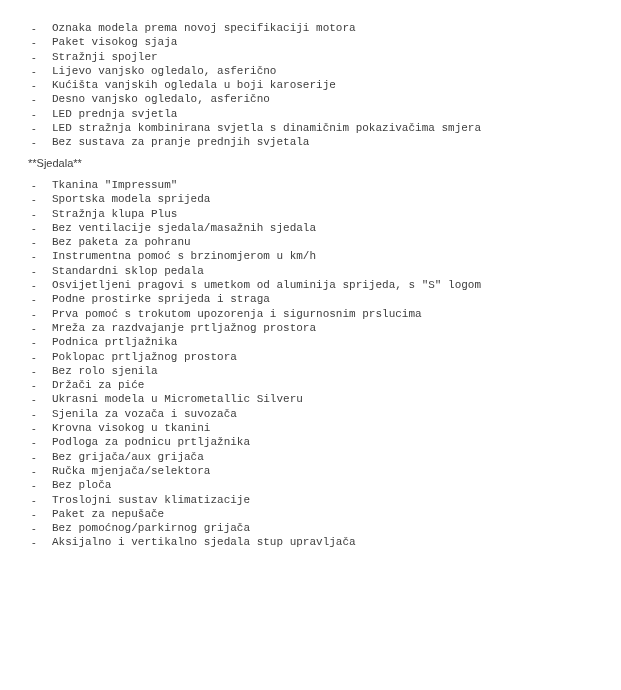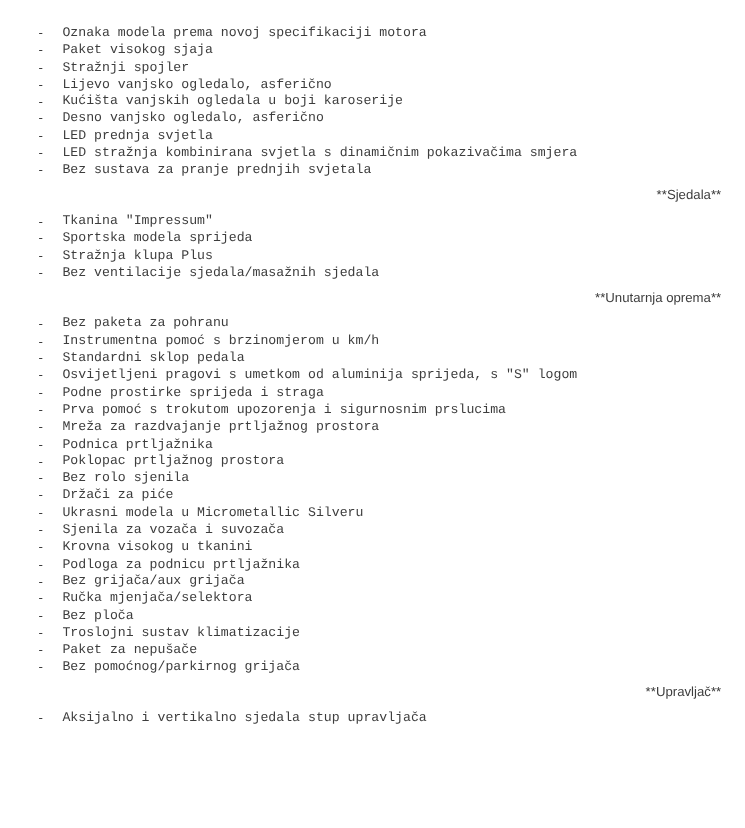--- a/index.html
+++ b/index.html
@@ -19,21 +19,20 @@
     padding: 21px 20px 0 28px;
     font-family: "Liberation Sans", sans-serif;
     font-size: 11px;
     line-height: 14.3px;
     color: #3d3d3d;
     background: #ffffff;
   }
   .section-header {
     margin: 6.5px 0 7.5px 0;
     white-space: nowrap;
-    text-align: right;
   }
   .item-list {
     margin: 0;
     padding: 0;
   }
   .item {
     display: flex;
     padding-left: 4px;
     white-space: nowrap;
   }
@@ -101,21 +100,20 @@
         </div>
         <div class="item">
           <span class="bullet">-</span>
           <span class="item-text">Stražnja klupa Plus</span>
         </div>
         <div class="item">
           <span class="bullet">-</span>
           <span class="item-text">Bez ventilacije sjedala/masažnih sjedala</span>
         </div>
       </div>
-      <div class="section-header">**Unutarnja oprema**</div>
       <div class="item-list">
         <div class="item">
           <span class="bullet">-</span>
           <span class="item-text">Bez paketa za pohranu</span>
         </div>
         <div class="item">
           <span class="bullet">-</span>
           <span class="item-text">Instrumentna pomoć s brzinomjerom u km/h</span>
         </div>
         <div class="item">
@@ -188,21 +186,20 @@
         </div>
         <div class="item">
           <span class="bullet">-</span>
           <span class="item-text">Paket za nepušače</span>
         </div>
         <div class="item">
           <span class="bullet">-</span>
           <span class="item-text">Bez pomoćnog/parkirnog grijača</span>
         </div>
       </div>
-      <div class="section-header">**Upravljač**</div>
       <div class="item-list">
         <div class="item">
           <span class="bullet">-</span>
           <span class="item-text">Aksijalno i vertikalno sjedala stup upravljača</span>
         </div>
       </div>
     </div>
 </div>
 
 </body></html>

